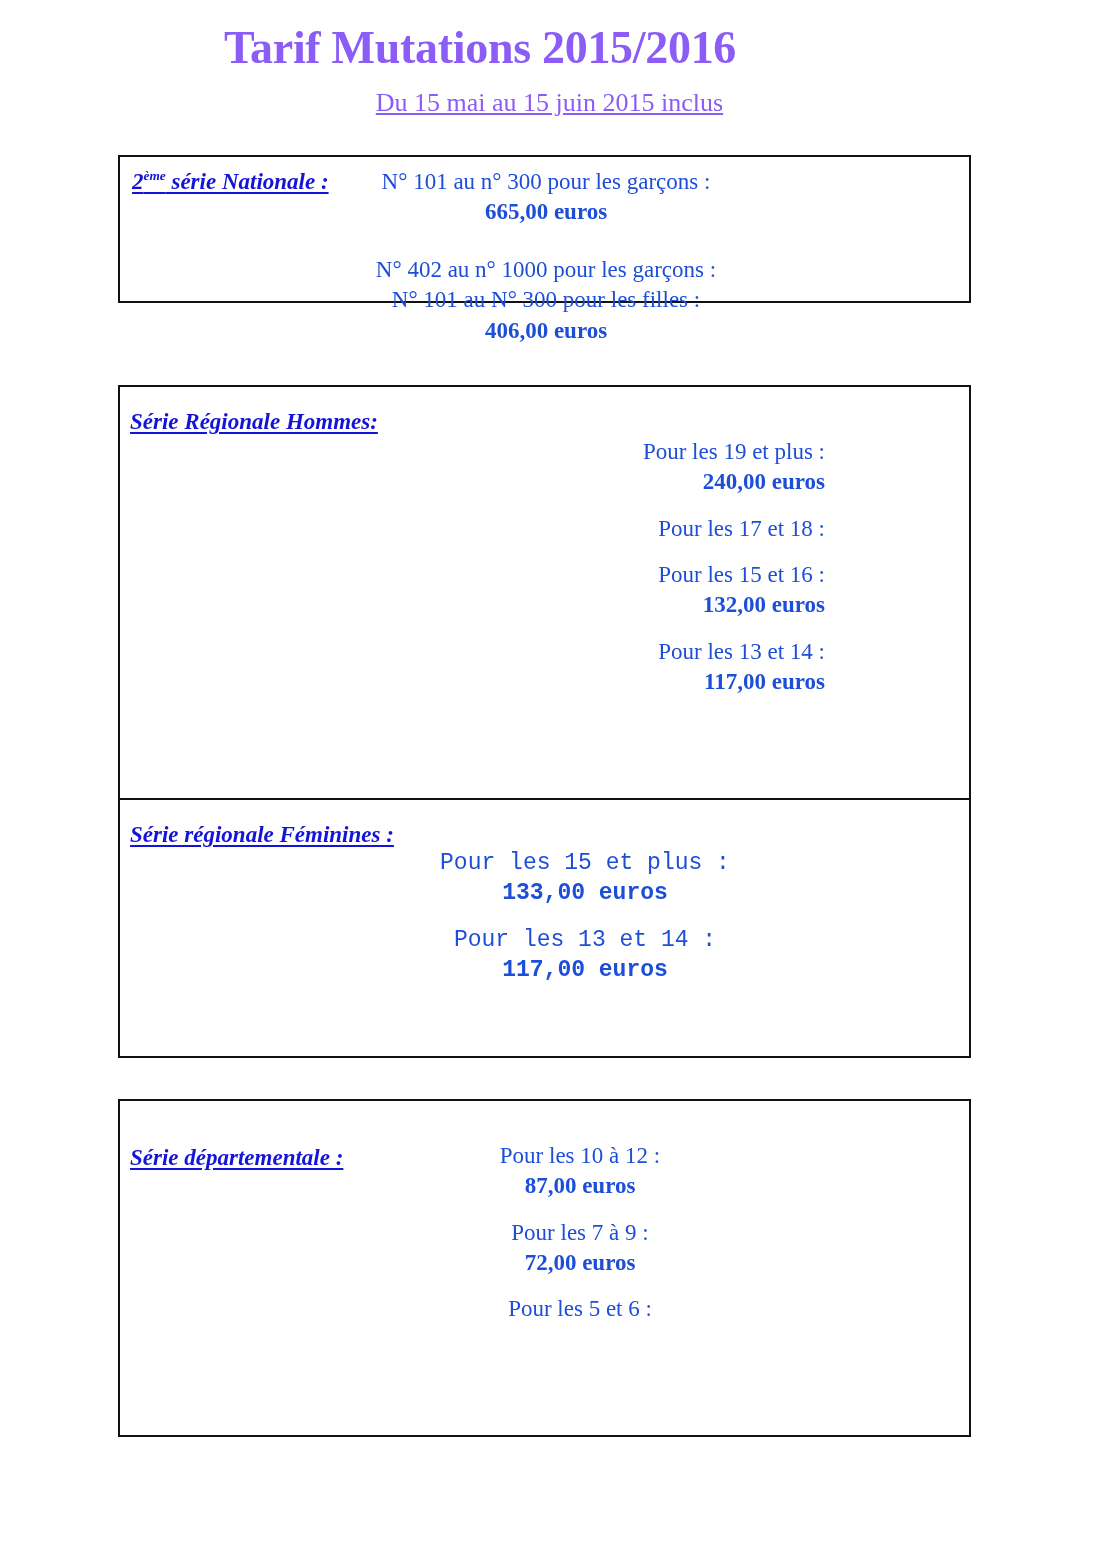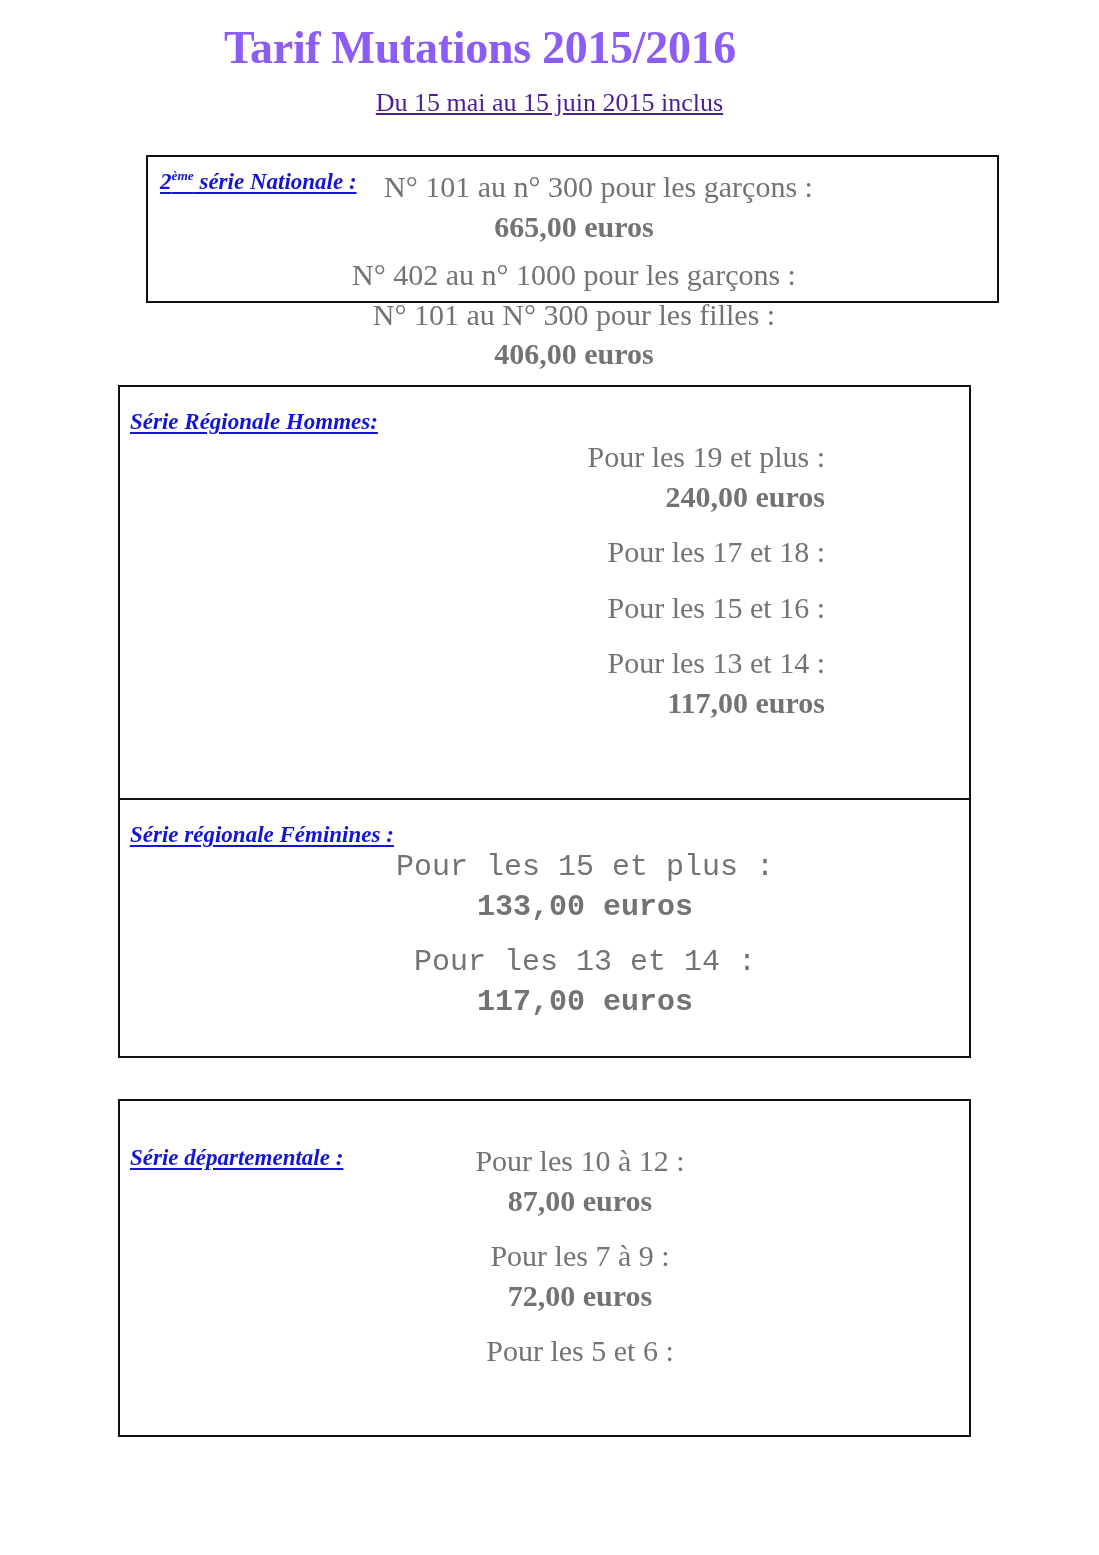--- a/index.html
+++ b/index.html
@@ -30,38 +30,38 @@
     line-height: 1.05;
   }
   .doc-subtitle {
     position: absolute;
     left: 0;
     top: 88px;
     width: 1099px;
     text-align: center;
     font-size: 26px;
     font-weight: normal;
-    color: #4c1d95;
+    color: #8b5cf6;
     line-height: 1.15;
   }
   .doc-subtitle .u {
     text-decoration: underline;
     text-underline-offset: 2px;
   }
 
   
   .box {
     position: absolute;
     left: 118px;
     width: 853px;
     box-sizing: border-box;
     border: 2.5px solid #111111;
     background: #ffffff;
   }
-  #box-1 { top: 155px;  height: 148px; margin-left: 28px; }
+  #box-1 { top: 155px;  height: 148px; }
   #box-2 { top: 385px;  height: 426px; }
   #box-3 { top: 798px;  height: 260px; }
   #box-4 { top: 1099px; height: 338px; }
 
   
   .series-heading {
     position: absolute;
     font-family: "Liberation Serif", "DejaVu Serif", serif;
     font-style: italic;
     font-weight: bold;
@@ -74,23 +74,23 @@
   }
   .series-heading sup {
     font-size: 0.58em;
     vertical-align: super;
     line-height: 0;
   }
 
   
   .lines {
     position: absolute;
-    font-size: 30px;
+    font-size: 23px;
     line-height: 1.32;
-    color: #737373;
+    color: #1d4ed8;
     white-space: nowrap;
   }
   .lines .label { font-weight: normal; display: block; }
   .lines .amount { font-weight: bold; display: block; }
   .group { margin-bottom: 16px; }
   .group:last-child { margin-bottom: 0; }
 
   
   #box-1 .series-heading { left: 12px; top: 12px; }
   #b1-lines-a { left: 236px; top: 10px; text-align: center; width: 380px; }
@@ -144,20 +144,21 @@
   <div class="lines" id="b2-lines">
     <div class="group">
       <span class="label">Pour les 19 et plus :</span>
       <span class="amount">240,00 euros</span>
     </div>
     <div class="group">
       <span class="label">Pour les 17 et 18 :</span>
     </div>
     <div class="group">
       <span class="label">Pour les 15 et 16 :</span>
+      <span class="amount">132,00 euros</span>
     </div>
     <div class="group">
       <span class="label">Pour les 13 et 14 :</span>
       <span class="amount">117,00 euros</span>
     </div>
   </div>
 </div>
 
 <div class="box" id="box-3">
   <div class="series-heading">Série régionale Féminines :</div>

